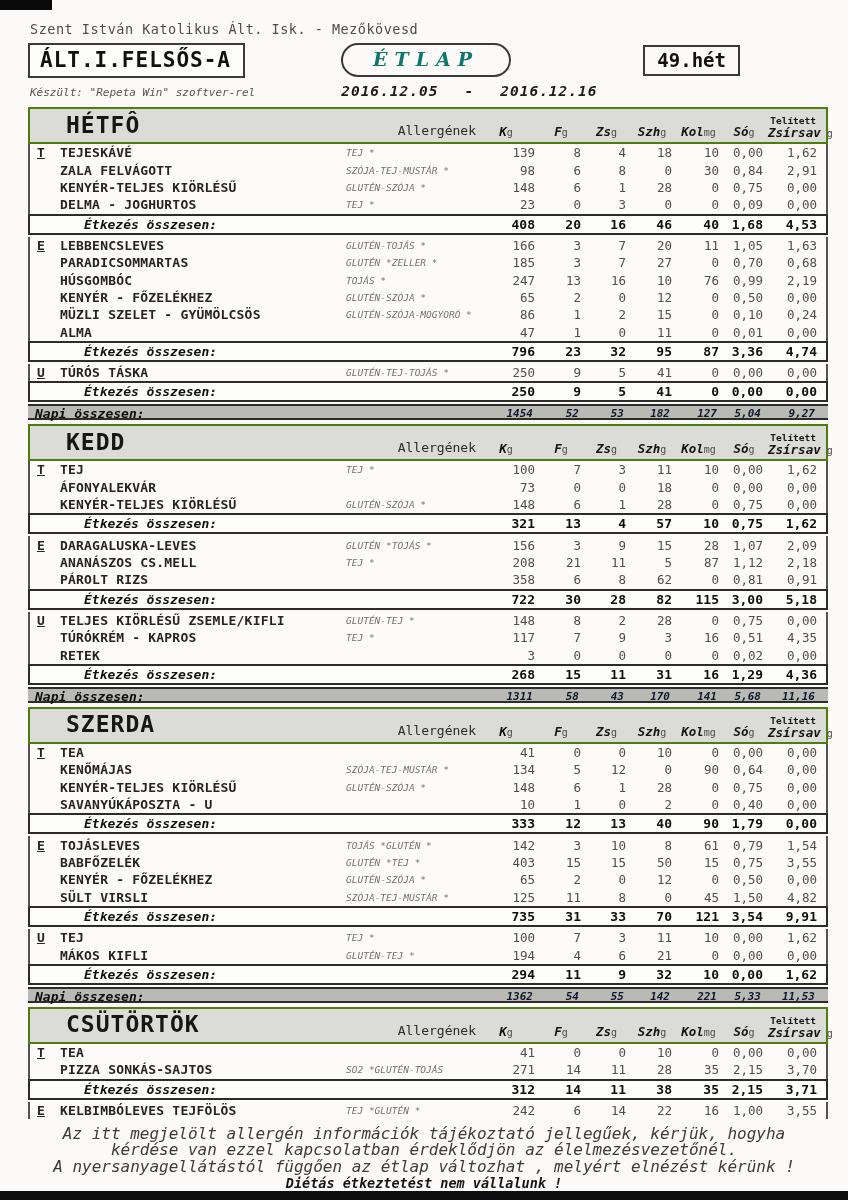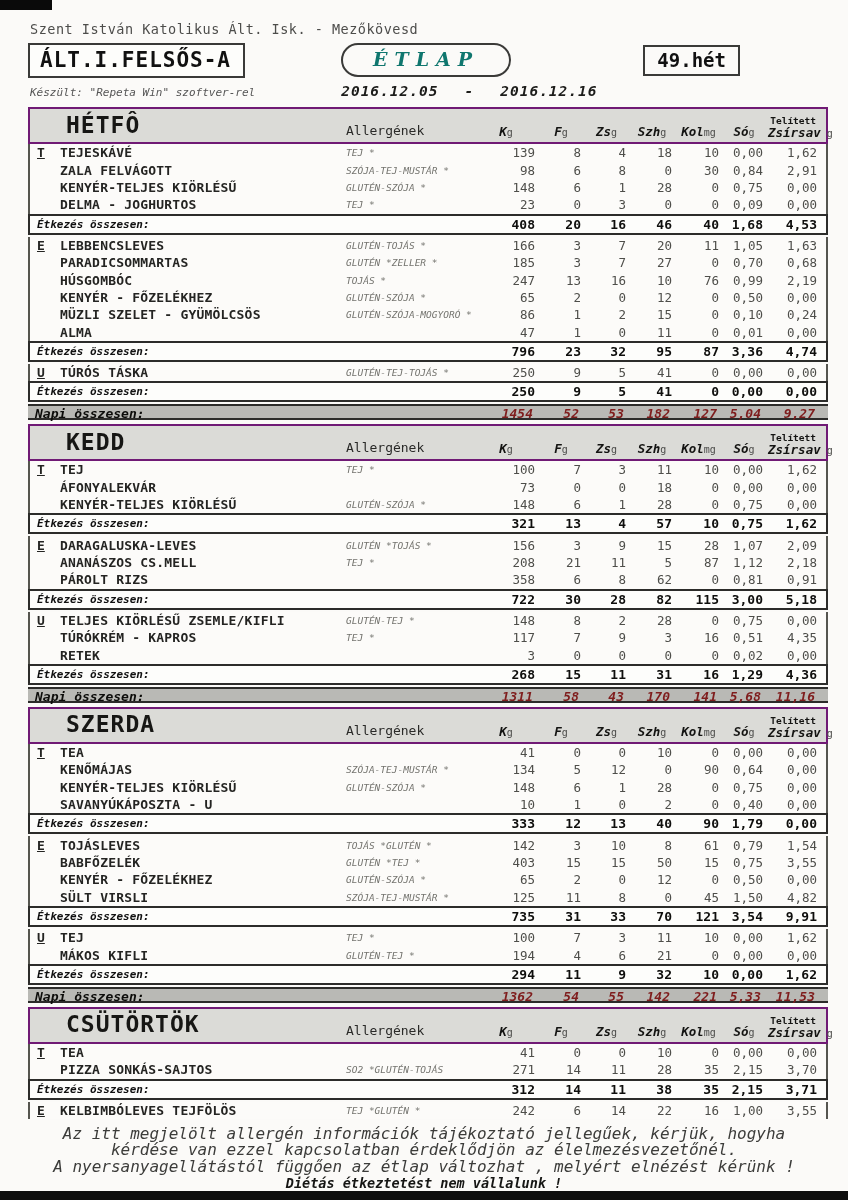--- a/index.html
+++ b/index.html
@@ -34,54 +34,54 @@
   .date-sep { padding:0 26px; }
 
   
   .menu-table { margin:6px 0 0 28px; width:800px; }
   .grid {
     display:grid;
     grid-template-columns:316px 130px 64px 46px 45px 46px 47px 44px 54px;
     align-items:center;
   }
   .day-band {
-    border:2px solid #701a75; background:#dbdbd7;
+    border:2px solid #4d7c0f; background:#dbdbd7;
     height:37px; margin-top:4px; align-items:end; padding-bottom:2px;
   }
   .day-band:first-child { margin-top:0; }
   .day-name { font-size:23px; font-weight:bold; color:#161614; padding-left:36px; align-self:center; letter-spacing:1px; }
-  .alg-hdr { font-size:13px; color:#2a2a28; text-align:left; padding-bottom:2px; }
+  .alg-hdr { font-size:13px; color:#2a2a28; text-align:right; padding-bottom:2px; }
   .hcell { text-align:center; padding-right:4px; padding-bottom:1px; font-size:12.5px; white-space:nowrap; }
   .hcell .lbl { font-weight:bold; font-style:italic; color:#141412; }
   .hcell .unit { font-size:10px; color:#4c4c4a; }
   .satfat { text-align:right; padding-right:6px; line-height:11px; padding-bottom:1px; white-space:nowrap; }
   .satfat .top { font-size:9.5px; font-weight:bold; color:#141412; display:block; }
 
   .row-item {
     height:17.4px; border-left:2px solid #55554f; border-right:2px solid #55554f;
     background:#fcfbf9;
   }
   .cell-name { padding-left:7px; font-size:13px; font-weight:bold; color:#242422; white-space:nowrap; overflow:hidden; }
   .marker { display:inline-block; width:15px; text-decoration:underline; }
   .nm { padding-left:8px; letter-spacing:.2px; }
   .cell-alg { font-size:9.5px; font-style:italic; color:#73736e; white-space:nowrap; overflow:hidden; }
   .cell-num { text-align:right; padding-right:5px; font-size:12.5px; color:#4e4e4a; }
 
   .row-subtotal {
     height:21px; border:2px solid #2c2c2a; background:#fdfdfb; margin-bottom:2px;
   }
-  .row-subtotal .cell-label { grid-column:1 / 3; padding-left:7px; font-size:11px; font-weight:bold; font-style:italic; color:#111; }
+  .row-subtotal .cell-label { grid-column:1 / 3; padding-left:7px; font-size:13px; font-weight:bold; font-style:italic; color:#111;margin-left:47px; }
   .row-subtotal .cell-num { font-weight:bold; color:#0e0e0c; font-size:13px; }
 
   .row-daily {
     height:16px; border-top:2px solid #2c2c2a; border-bottom:2px solid #2c2c2a;
     background:#b9b9b5; margin-bottom:3px;
   }
   .row-daily .cell-label { grid-column:1 / 3; padding-left:7px; font-size:13px; font-weight:bold; font-style:italic; color:#0c0c0a; }
-  .row-daily .cell-num { font-weight:bold; font-style:italic; color:#7f1d1d; font-size:13px; }
+  .row-daily .cell-num { font-weight:bold; font-style:italic; color:#0f172a; font-size:11px; }
 
   
   .footer { margin-top:7px; text-align:center; }
   .footer-line { font-size:16px; font-style:italic; color:#3c3c3a; line-height:16.5px; }
   .footer-bold { font-size:13.5px; font-style:italic; font-weight:bold; color:#161614; line-height:17px; }
 </style>
 </head>
 <body>
 
 <div class="page">

